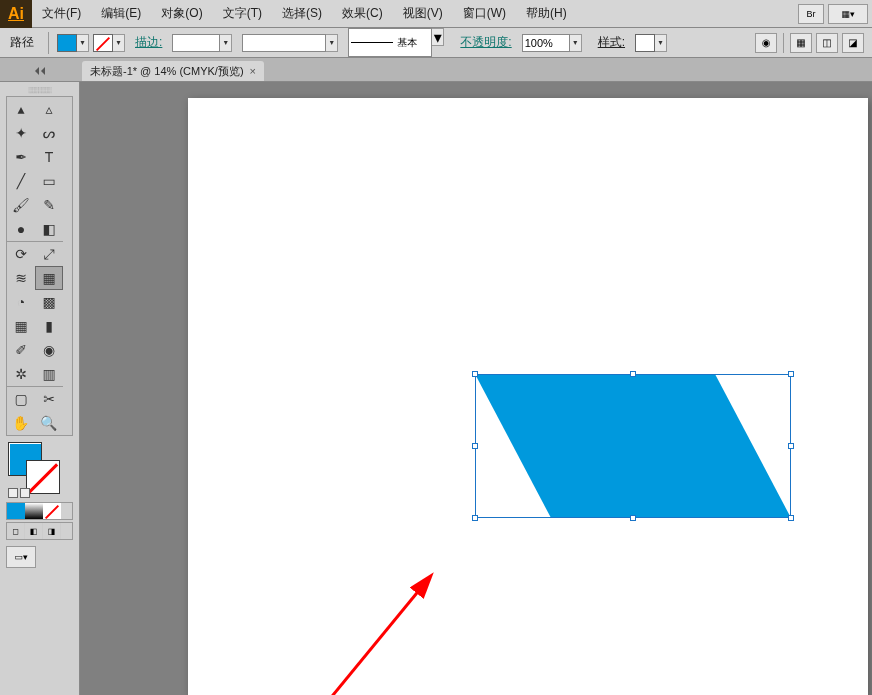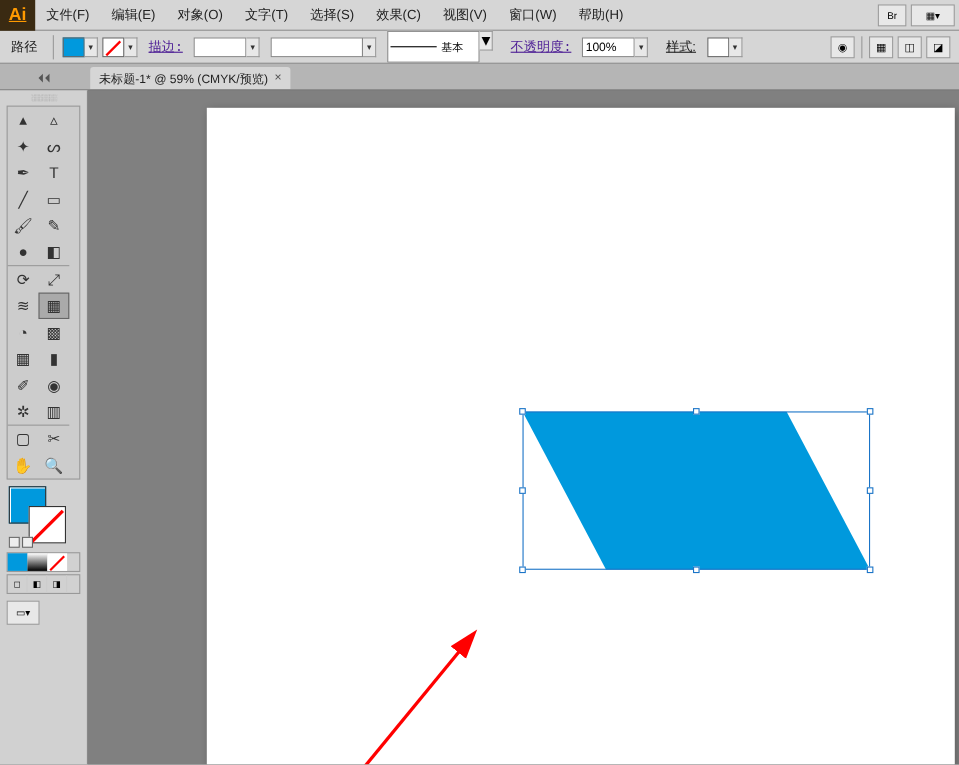--- a/index.html
+++ b/index.html
@@ -9,21 +9,21 @@
   .menubar { background: #d6d6d6; height: 28px; display: flex; align-items: center; border-bottom: 1px solid #888; }
   .menubar .logo { width: 32px; height: 28px; display: flex; align-items: center; justify-content: center; background: #3a2a12; color: #ff9a00; font-weight: bold; font-size: 16px; text-decoration: underline; }
   .menubar .menu-item { padding: 0 10px; font-size: 12px; color: #222; cursor: default; }
   .menubar .right-icons { margin-left: auto; display: flex; align-items: center; gap: 4px; padding-right: 4px; }
   .right-icons .btn { width: 26px; height: 20px; border: 1px solid #999; background: #e8e8e8; display: flex; align-items: center; justify-content: center; font-size: 9px; }
   .right-icons .btn.wide { width: 40px; }
   
   
   .optionsbar { background: #d6d6d6; height: 30px; display: flex; align-items: center; border-bottom: 1px solid #888; padding: 0 4px; gap: 4px; }
   .optionsbar .label { font-size: 12px; color: #222; padding: 0 6px; }
-  .optionsbar .label.link { color: #4c1d95; text-decoration: underline; font-family: Liberation Mono, monospace; }
+  .optionsbar .label.link { color: #0f766e; text-decoration: underline; }
   .optionsbar .sep { width: 1px; height: 22px; background: #999; margin: 0 4px; }
   .swatch-dd { display: flex; align-items: center; }
   .swatch-dd .sw { width: 20px; height: 18px; border: 1px solid #666; }
   .swatch-dd .dd { width: 12px; height: 18px; border: 1px solid #999; border-left: none; background: #e8e8e8; display: flex; align-items: center; justify-content: center; }
   .swatch-dd .dd::after { content: "▾"; font-size: 8px; color: #333; }
   .none-sw { background: #fff; position: relative; }
   .none-sw::after { content: ""; position: absolute; left: 0; right: 0; top: 50%; border-top: 2px solid red; transform: rotate(-45deg); transform-origin: center; }
   .numinput { display: flex; }
   .numinput input { width: 48px; height: 18px; border: 1px solid #888; font-size: 11px; padding: 0 2px; background: #fff; }
   .numinput .dd { width: 12px; height: 18px; border: 1px solid #999; border-left: none; background: #e8e8e8; display: flex; align-items: center; justify-content: center; }
@@ -152,21 +152,21 @@
 </div>
 
 <div class="tabbar">
   <div class="handle">
     <svg width="14" height="10">
         <polyline points="2,5 6,1 6,9" fill="#555"></polyline>
         <polyline points="8,5 12,1 12,9" fill="#555"></polyline>
       </svg>
   </div>
   <div class="tab">
-    <span>未标题-1* @ 59% (CMYK/预览)</span>
+    <span>未标题-1* @ 14% (CMYK/预览)</span>
     <span class="close">×</span>
   </div>
 </div>
 
 <div class="workarea">
 
   <div class="toolbox-wrap">
     <div class="grip"></div>
     <div class="toolgrid">
       <div class="t">▴</div>

